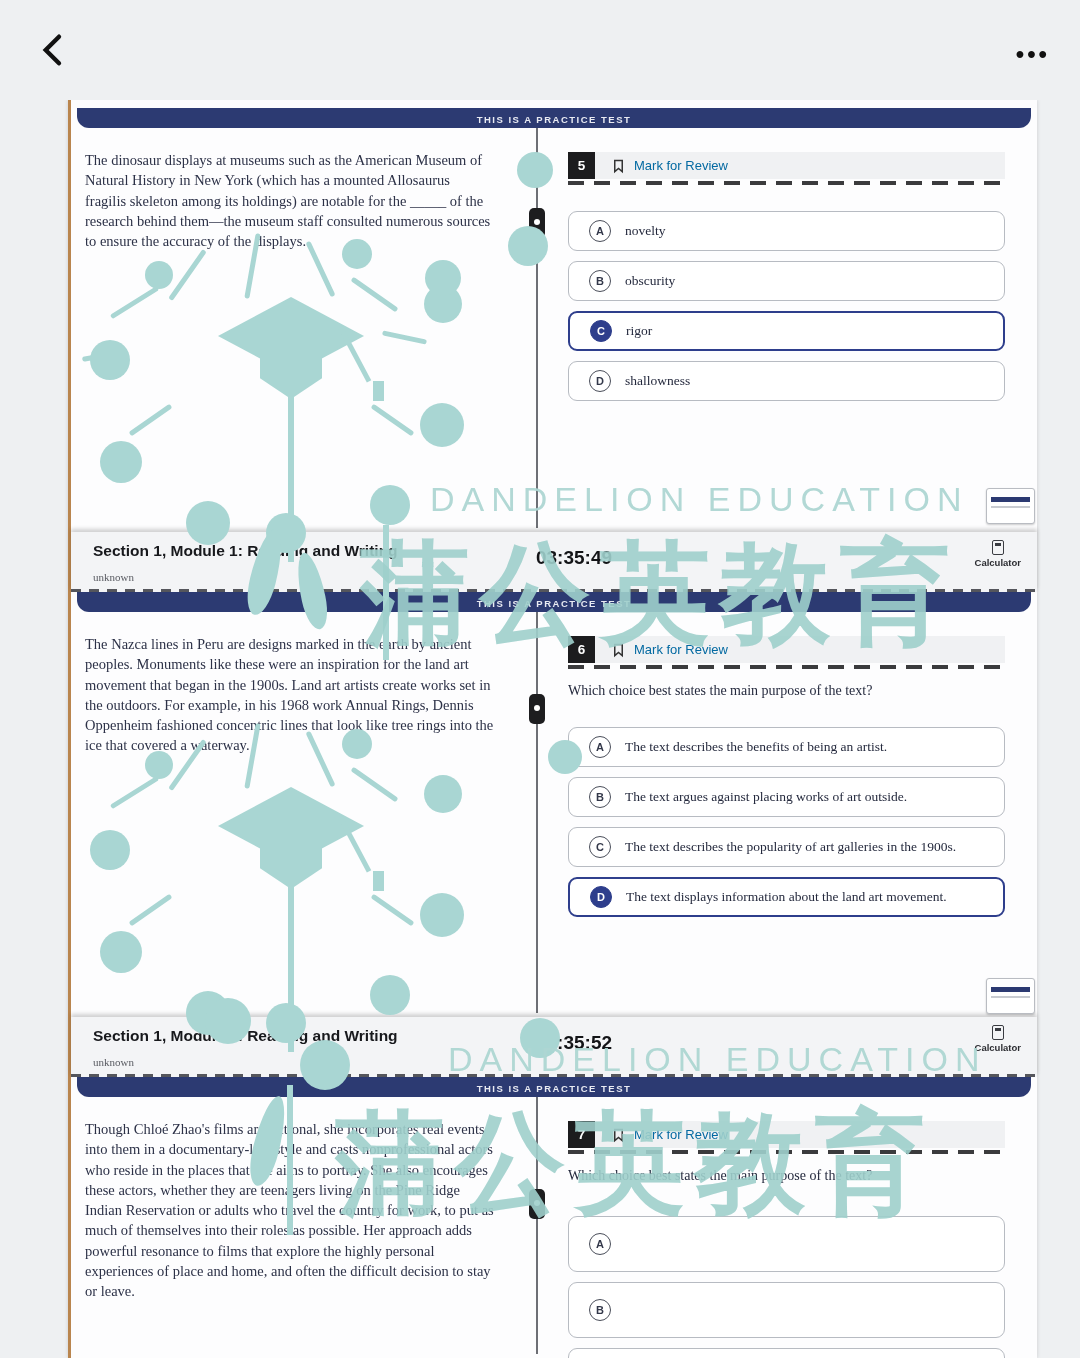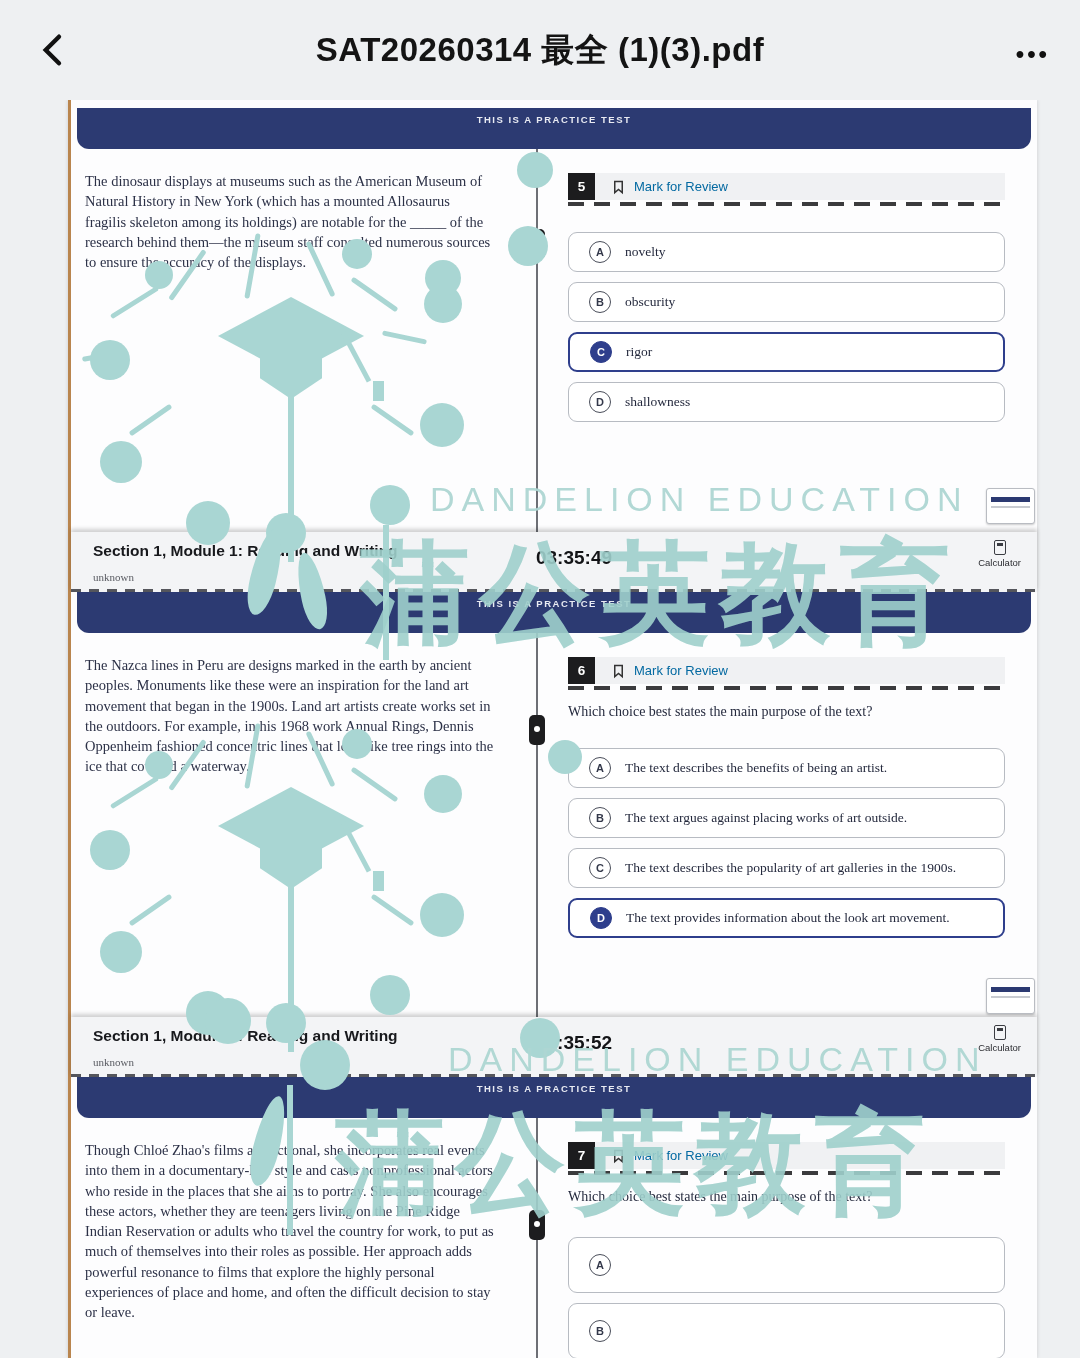--- a/index.html
+++ b/index.html
@@ -15,21 +15,21 @@
     letter-spacing:.5px; }
   .menu-btn { position:absolute; right:30px; top:40px; font-size:24px; letter-spacing:3px;
     color:#111; font-weight:700; cursor:pointer; }
 
   
   .pdf-area { position:absolute; top:100px; left:0; width:1080px; height:1258px; }
   .page-bg { position:absolute; left:68px; top:0; width:969px; height:1258px; background:#fcfcfd;
     border-left:3px solid #b9854e; box-shadow:0 0 4px rgba(0,0,0,.15); }
 
   .screen { position:absolute; left:71px; width:966px; background:#fdfdfe; overflow:hidden; }
-  .banner { margin:0 6px; height:41px; background:#2c3a72; border-radius:0 0 12px 12px;
+  .banner { margin:0 6px; height:20px; background:#2c3a72; border-radius:0 0 12px 12px;
     color:#e8eaf2; font-size:9.5px; font-weight:700; letter-spacing:1.5px; text-align:center;
     line-height:23px; }
   .cols { display:flex; width:100%; }
   .lcol { width:465px; padding:22px 42px 0 14px; }
   .passage { font-family:"Liberation Serif", serif; font-size:14.5px; line-height:1.4;
     color:#2c3147; }
   .divider { width:2px; background:#6d6f75; position:relative; flex:none; }
   .divider-handle { position:absolute; left:-7px; width:16px; height:30px; background:#1d1d1f;
     border-radius:5px; cursor:ew-resize; }
   .divider-handle::after { content:""; position:absolute; left:5px; top:11px; width:6px;
@@ -64,21 +64,21 @@
     background:repeating-linear-gradient(90deg,#55565c 0 10px,transparent 10px 18px); }
   .mh-title { position:absolute; left:22px; top:10px; font-size:15.5px; font-weight:700; color:#17181c; }
   .mh-sub { position:absolute; left:22px; top:39px; font-size:11px; color:#585a61;font-family:Liberation Serif, serif; }
   .mh-timer { position:absolute; left:0; top:15px; width:100%; text-align:center; font-size:19px;
     font-weight:700; color:#131417;margin-left:20px; }
   .mh-calc { position:absolute; right:16px; top:8px; text-align:center; cursor:pointer; }
   .calc-icon { width:12px; height:15px; border:1.5px solid #3a3c42; border-radius:2px;
     margin:0 auto 2px auto; position:relative; }
   .calc-icon::before { content:""; position:absolute; left:2px; top:2px; right:2px; height:3px;
     background:#3a3c42; }
-  .mh-calc-label { font-size:9.5px; color:#2c2d32; }
+  .mh-calc-label { font-size:9.5px; color:#2c2d32;font-weight:bold; }
 
   
   .page-thumb { position:absolute; left:986px; width:49px; height:36px; background:#fff;
     border:1px solid #b9bcc2; border-radius:3px; box-shadow:0 1px 2px rgba(0,0,0,.2);
     cursor:pointer; z-index:6; }
   .page-thumb::before { content:""; position:absolute; left:4px; right:4px; top:8px; height:5px;
     background:#2c3a72; }
   .page-thumb::after { content:""; position:absolute; left:4px; right:4px; top:17px; height:2px;
     background:#c8cbd1; }
 
@@ -104,21 +104,20 @@
 </style>
 </head>
 <body>
 
 <div class="app-bar">
   <div class="back-btn">
     <svg viewBox="0 0 24 24">
         <polyline points="15 4 7 12 15 20" fill="none" stroke="#111" stroke-width="2.6" stroke-linecap="round"></polyline>
       </svg>
   </div>
-  <div class="app-title">SAT20260314 最全 (1)(3).pdf</div>
   <div class="menu-btn">•••</div>
 </div>
 
 <div class="pdf-area">
   <div class="page-bg"></div>
 
   <div class="screen" style="top:8px; height:424px;">
     <div class="banner">THIS IS A PRACTICE TEST</div>
     <div class="cols" style="height:400px;">
       <div class="lcol">
@@ -199,21 +198,21 @@
           <div class="choice">
             <span class="bubble">B</span>
             <span class="ctext">The text argues against placing works of art outside.</span>
           </div>
           <div class="choice">
             <span class="bubble">C</span>
             <span class="ctext">The text describes the popularity of art galleries in the 1900s.</span>
           </div>
           <div class="choice selected">
             <span class="bubble">D</span>
-            <span class="ctext">The text provides information about the look art movement.</span>
+            <span class="ctext">The text displays information about the land art movement.</span>
           </div>
         </div>
       </div>
     </div>
   </div>
 
   <div class="mod-header" style="top:917px;">
     <div class="mh-title">Section 1, Module 1: Reading and Writing</div>
     <div class="mh-sub">unknown</div>
     <div class="mh-timer">03:35:52</div>

